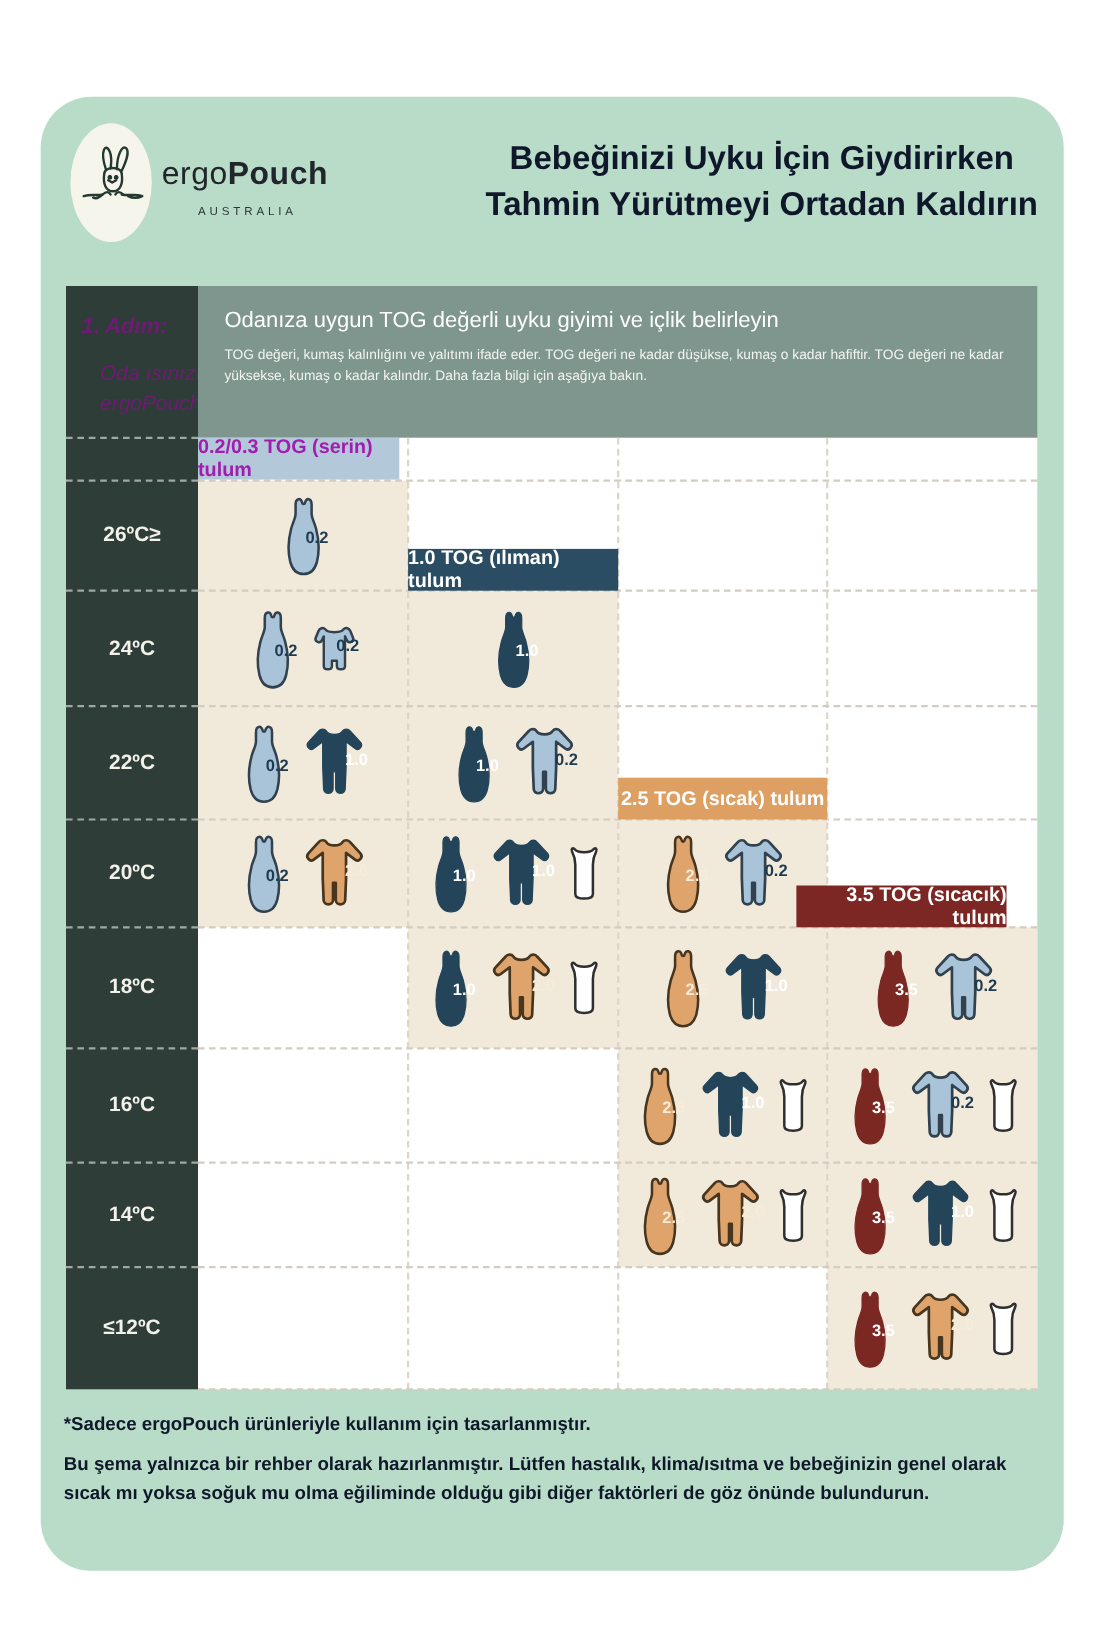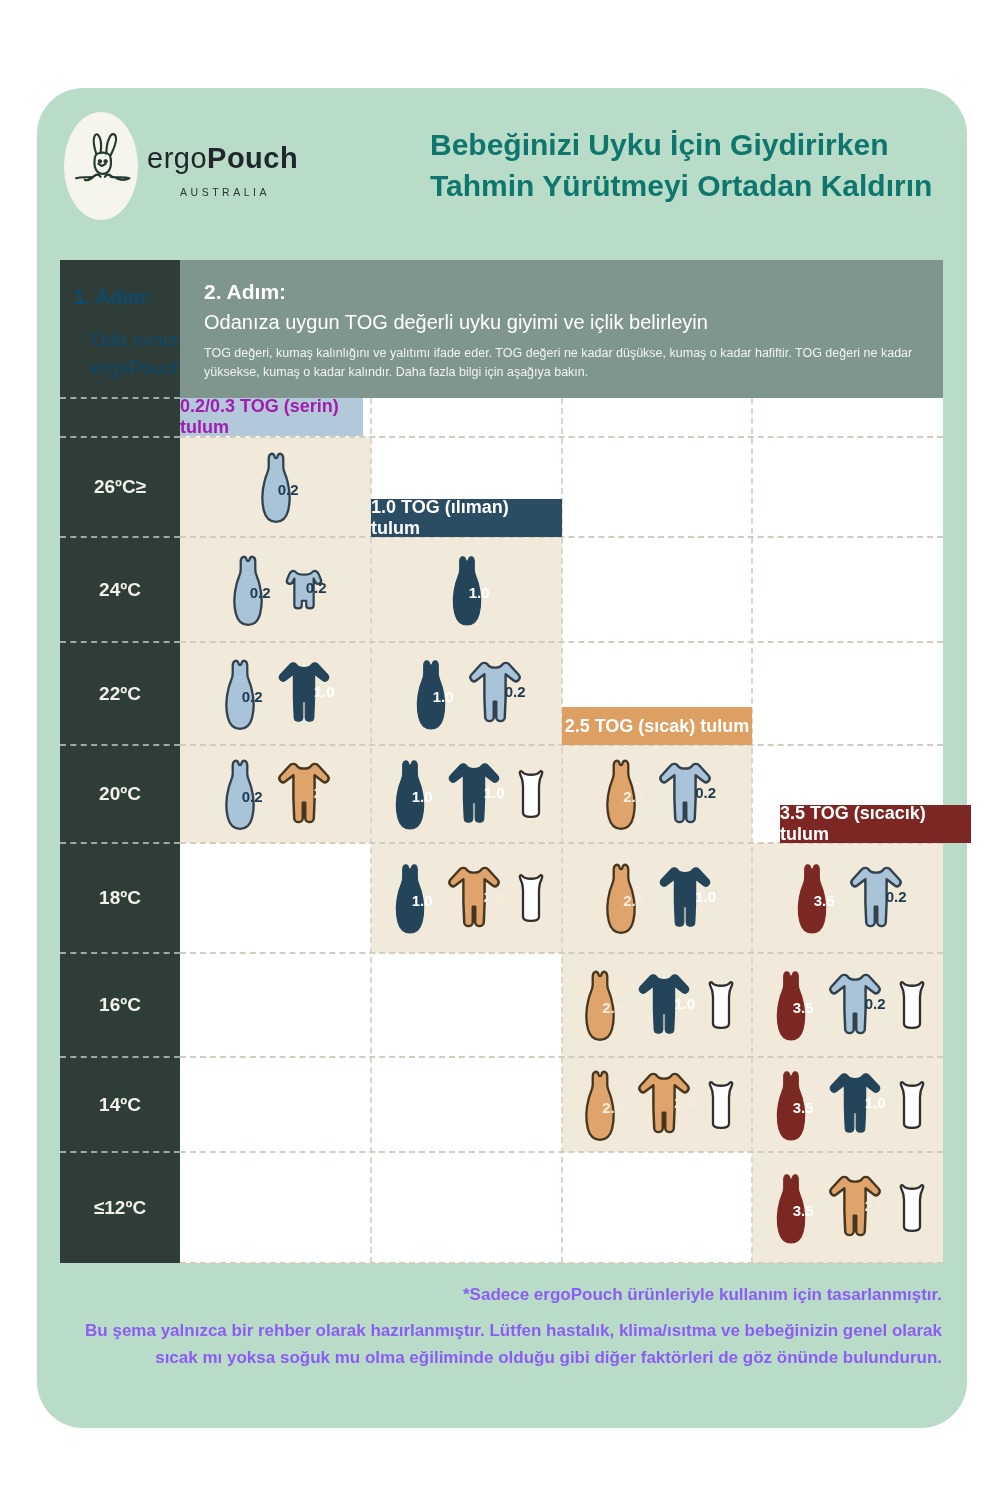--- a/index.html
+++ b/index.html
@@ -21,28 +21,28 @@
   #brand{
     position:absolute;left:147px;top:142px;font-size:29px;color:#20262b;letter-spacing:.5px;
   }
   #brand .light{font-weight:400;}
   #brand .bold{font-weight:700;}
   #brand-sub{
     position:absolute;left:150px;top:186px;width:150px;text-align:center;
     font-size:10.5px;letter-spacing:3.5px;color:#2c3336;font-weight:500;
   }
   #title{
-    position:absolute;left:430px;top:124px;width:525px;
-    font-size:30px;line-height:1.38;font-weight:700;color:#0f766e;
+    position:absolute;left:430px;top:124px;width:525px;text-align:center;
+    font-size:30px;line-height:1.38;font-weight:700;color:#0f172a;
   }
   
   #step1-cell{
     position:absolute;left:60px;top:260px;width:120px;height:1003px;background:#2e3d38;
   }
-  #step1-text{position:absolute;left:74px;top:286px;color:#0c4a6e;}
+  #step1-text{position:absolute;left:74px;top:286px;color:#701a75;font-style:italic;}
   #step1-text .t1{font-size:20px;font-weight:700;margin:0 0 8px 0;}
   #step1-text .t2{font-size:19px;font-weight:400;line-height:1.45;margin:17px;}
   #step2-band{
     position:absolute;left:180px;top:260px;width:763px;height:138px;background:#7e968d;
     color:#ffffff;padding:20px 24px 0 24px;
   }
   #step2-band .t1{font-size:21px;font-weight:700;margin:0 0 7px 0;}
   #step2-band .t2{font-size:20px;font-weight:400;margin:0 0 10px 0;}
   #step2-band .t3{font-size:12.5px;line-height:1.55;margin:0;color:#f2f4f0;}
   
@@ -64,22 +64,22 @@
     gap:10px;z-index:3;
   }
   .icon{position:relative;display:inline-block;}
   .icon svg{display:block;}
   .icon .val{
     position:absolute;left:0;width:100%;text-align:right;
     font-size:15px;font-weight:700;transform:translateY(-50%);
   }
   
   #footer{
-    position:absolute;left:58px;top:1282px;width:884px;text-align:right;
-    color:#8b5cf6;font-size:17px;font-weight:700;line-height:1.55;
+    position:absolute;left:58px;top:1282px;width:884px;text-align:left;
+    color:#0f172a;font-size:17px;font-weight:700;line-height:1.55;
   }
   #footer p{margin:0 0 10px 0;}
 </style>
 </head>
 <body>
 
 <div id="page">
   <div id="card"></div>
 
   <div id="logo-ellipse"></div>
@@ -103,21 +103,20 @@
     <div>Bebeğinizi Uyku İçin Giydirirken</div>
     <div>Tahmin Yürütmeyi Ortadan Kaldırın</div>
   </div>
 
   <div id="step1-cell"></div>
   <div id="step1-text">
     <p class="t1">1. Adım:</p>
     <p class="t2"><span>Oda ısınızı</span><br><span>ergoPouch</span></p>
   </div>
   <div id="step2-band">
-    <p class="t1">2. Adım:</p>
     <p class="t2">Odanıza uygun TOG değerli uyku giyimi ve içlik belirleyin</p>
     <p class="t3">TOG değeri, kumaş kalınlığını ve yalıtımı ifade eder. TOG değeri ne kadar düşükse, kumaş o kadar hafiftir. TOG değeri ne kadar yüksekse, kumaş o kadar kalındır. Daha fazla bilgi için aşağıya bakın.</p>
   </div>
 
   <div id="grid">
       <div class="cell-bg" style="left: 180px; top: 398px; width: 763px; height: 865px; background: rgb(255, 255, 255);"></div>
       <div class="cell-bg" style="left: 180px; top: 437px; width: 191px; height: 406px; background: rgb(241, 233, 218);"></div>
       <div class="cell-bg" style="left: 371px; top: 537px; width: 191px; height: 416px; background: rgb(241, 233, 218);"></div>
       <div class="cell-bg" style="left: 562px; top: 745px; width: 190px; height: 407px; background: rgb(241, 233, 218);"></div>
       <div class="cell-bg" style="left: 752px; top: 843px; width: 191px; height: 420px; background: rgb(241, 233, 218);"></div>
@@ -146,21 +145,21 @@
       <div class="temp-label" style="left: 60px; top: 578.5px;">24ºC</div>
       <div class="temp-label" style="left: 60px; top: 682.5px;">22ºC</div>
       <div class="temp-label" style="left: 60px; top: 783px;">20ºC</div>
       <div class="temp-label" style="left: 60px; top: 887px;">18ºC</div>
       <div class="temp-label" style="left: 60px; top: 994px;">16ºC</div>
       <div class="temp-label" style="left: 60px; top: 1093.5px;">14ºC</div>
       <div class="temp-label" style="left: 60px; top: 1196.5px;">≤12ºC</div>
       <div class="chip" style="left: 180px; top: 398px; width: 183px; height: 38px; background: rgb(179, 201, 218); color: #a21caf;">0.2/0.3 TOG (serin) tulum</div>
       <div class="chip" style="left: 371px; top: 499px; width: 191px; height: 38px; background: rgb(43, 77, 99); color: rgb(255, 255, 255);">1.0 TOG (ılıman) tulum</div>
       <div class="chip" style="left: 562px; top: 707px; width: 190px; height: 38px; background: rgb(221, 159, 98); color: rgb(255, 255, 255);">2.5 TOG (sıcak) tulum</div>
-      <div class="chip" style="left: 780px; top: 805px; width: 191px; height: 38px; background: rgb(124, 39, 35); color: rgb(255, 255, 255);">3.5 TOG (sıcacık) tulum</div>
+      <div class="chip" style="left: 724px; top: 805px; width: 191px; height: 38px; background: rgb(124, 39, 35); color: rgb(255, 255, 255); text-align: right;">3.5 TOG (sıcacık) tulum</div>
       <div class="cell" style="left: 180px; top: 437px; width: 191px; height: 100px;">
         <div class="icon">
           <svg viewBox="0 0 60 96" width="46" height="80">
             <path d="M20.5,11 C20.5,3.5 27,2.5 28.2,8.5 C28.7,11 31.3,11 31.8,8.5 C33,2.5 39.5,3.5 39.5,11 L39.5,22 C39.5,27 42.5,31.5 44.7,39.5 C47.8,51 48.8,67 45.8,79 C42.8,90.5 36,93.5 30,93.5 C24,93.5 17.2,90.5 14.2,79 C11.2,67 12.2,51 15.3,39.5 C17.5,31.5 20.5,27 20.5,22 Z" fill="#a9c3d8" stroke="#31414d" stroke-width="3" stroke-linejoin="round"></path>
           </svg>
           <span class="val" style="top: 53%; color: rgb(30, 58, 80);">0.2</span>
         </div>
       </div>
       <div class="cell" style="left: 180px; top: 537px; width: 191px; height: 105px;">
         <div class="icon">

